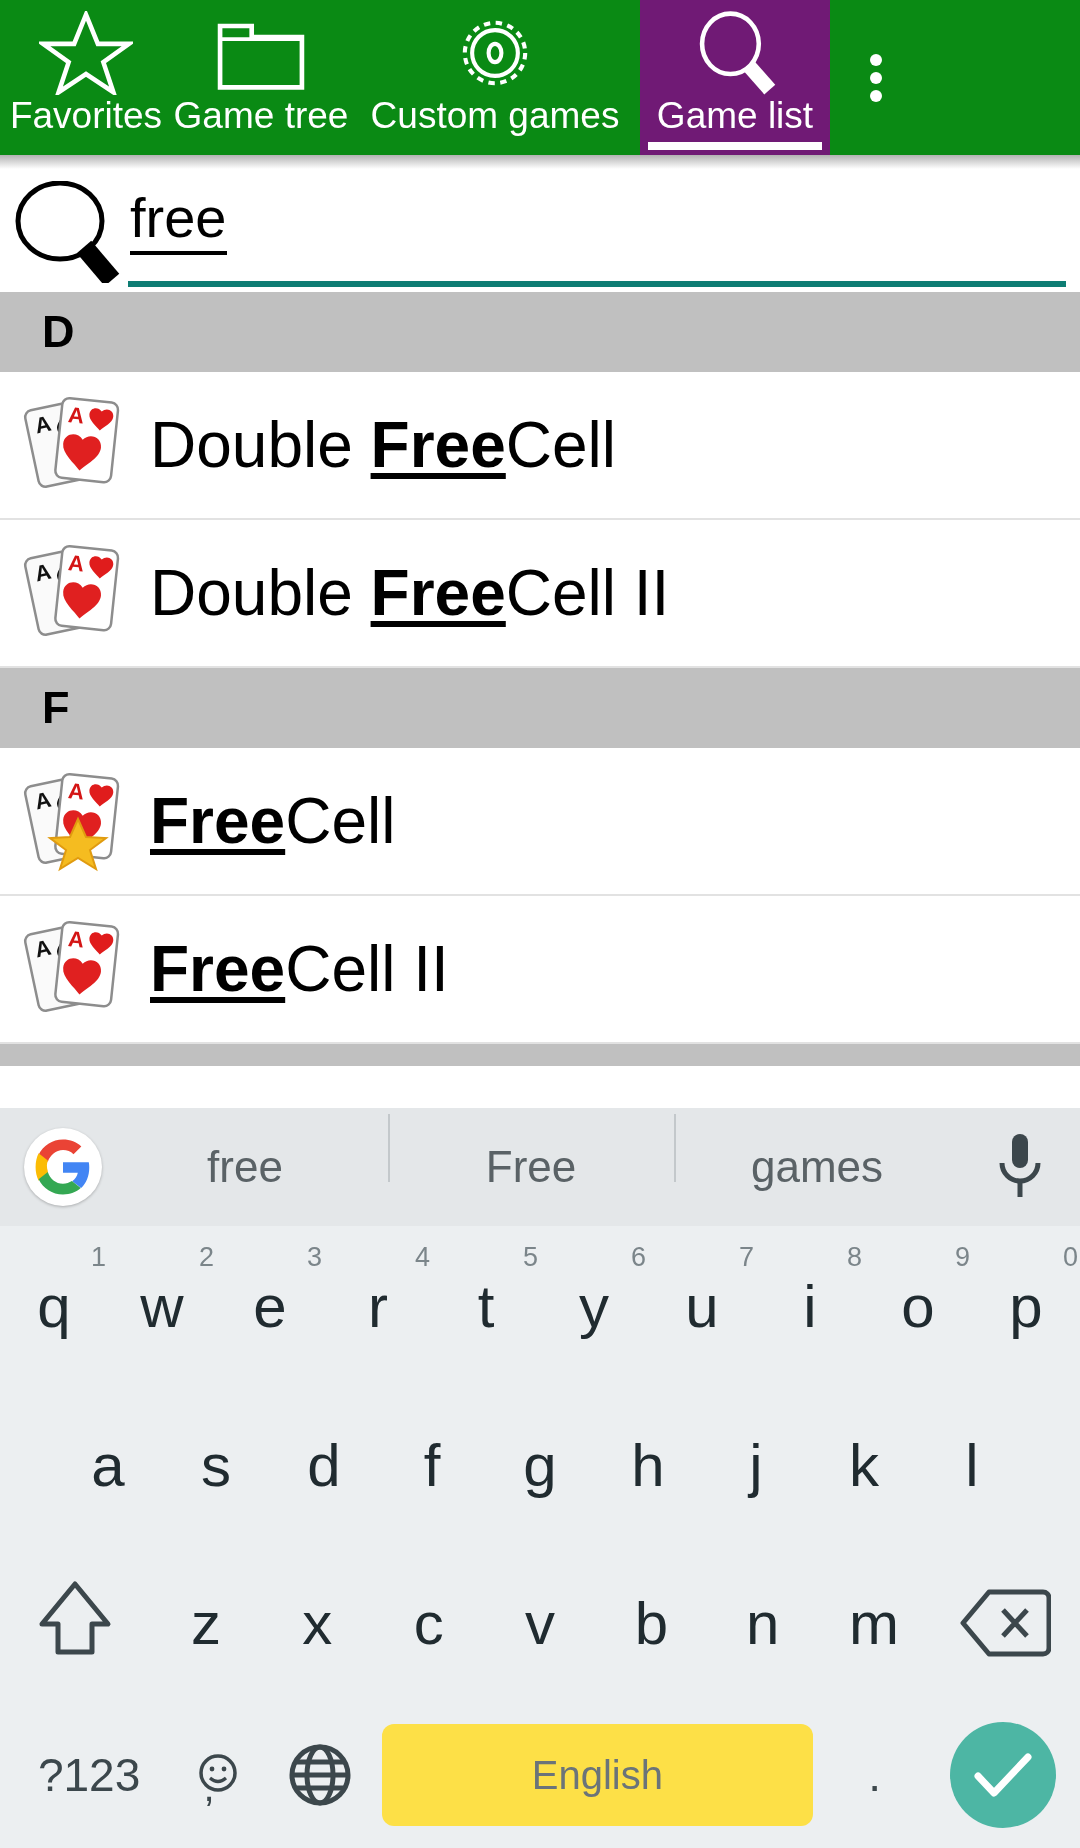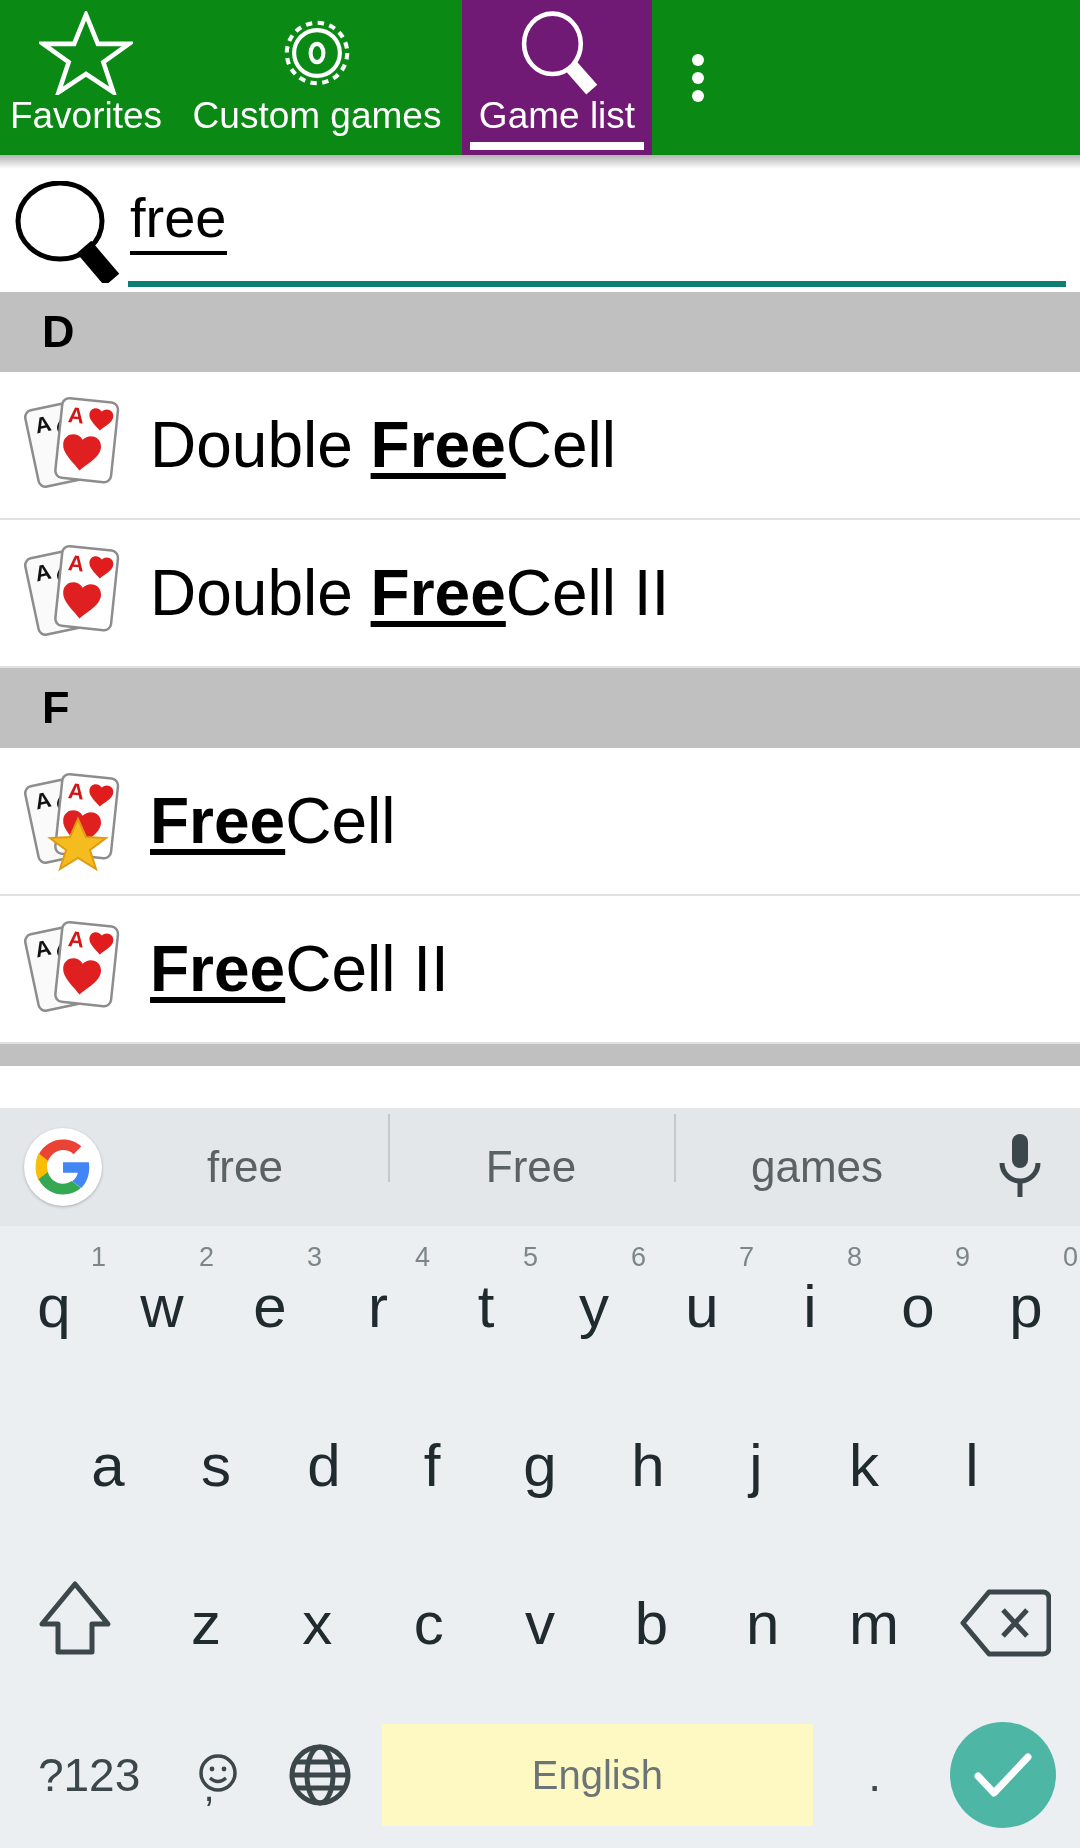--- a/index.html
+++ b/index.html
@@ -122,22 +122,22 @@
   }
   .key-letter { font-size: 60px; color: #202b30; font-weight: 400; }
   .key-num {
     position: absolute; top: 16px; right: 50%; transform: translateX(52px);
     font-size: 27px; color: #7b858a;
   }
   .key-wide { flex: 1.5 1 0; }
   .key-side { flex: 1.35 1 0; }
 
   #spacebar {
-    flex: 4.2 1 0; margin: 22px 10px; border-radius: 1px;
-    background: #fef9c3; display:flex; align-items:center; justify-content:center;
+    flex: 4.2 1 0; margin: 22px 10px; border-radius: 12px;
+    background: #fde047; display:flex; align-items:center; justify-content:center;
   }
   #spacebar span { font-size: 40px; color: #6b7479; }
   #enter-key {
     flex: 1.5 1 0; display:flex; align-items:center; justify-content:center;
   }
   #enter-circle {
     width: 106px; height: 106px; border-radius: 50%; background: #4db6a4;
     display:flex; align-items:center; justify-content:center;
   }
   .key-sym { font-size: 46px; color: #3c474c; }
@@ -152,20 +152,29 @@
 
   <div class="tab" id="tab-favorites">
     <div class="tab-icon">
       <svg width="94" height="84" viewBox="0 0 100 92">
           <polygon points="50,4 63,36 97,36 69,56 80,89 50,69 20,89 31,56 3,36 37,36" fill="none" stroke="#fff" stroke-width="5"></polygon>
         </svg>
     </div>
     <div class="tab-label">Favorites</div>
   </div>
 
+  <div class="tab" id="tab-gametree">
+    <div class="tab-icon">
+      <svg width="94" height="80" viewBox="0 0 100 86">
+          <path d="M6 14 h34 v12 h54 v54 H6 Z" fill="none" stroke="#fff" stroke-width="5"></path>
+          <path d="M6 28 h88" fill="none" stroke="#fff" stroke-width="4"></path>
+        </svg>
+    </div>
+    <div class="tab-label">Game tree</div>
+  </div>
 
   <div class="tab" id="tab-custom">
     <div class="tab-icon">
       <svg width="92" height="86" viewBox="0 0 100 94">
         <g fill="none" stroke="#fff" stroke-width="4.5">
           <circle cx="50" cy="47" r="33" stroke-dasharray="7 6"></circle>
           <circle cx="50" cy="47" r="25"></circle>
           <ellipse cx="50" cy="47" rx="7" ry="10"></ellipse>
         </g>
       </svg>

